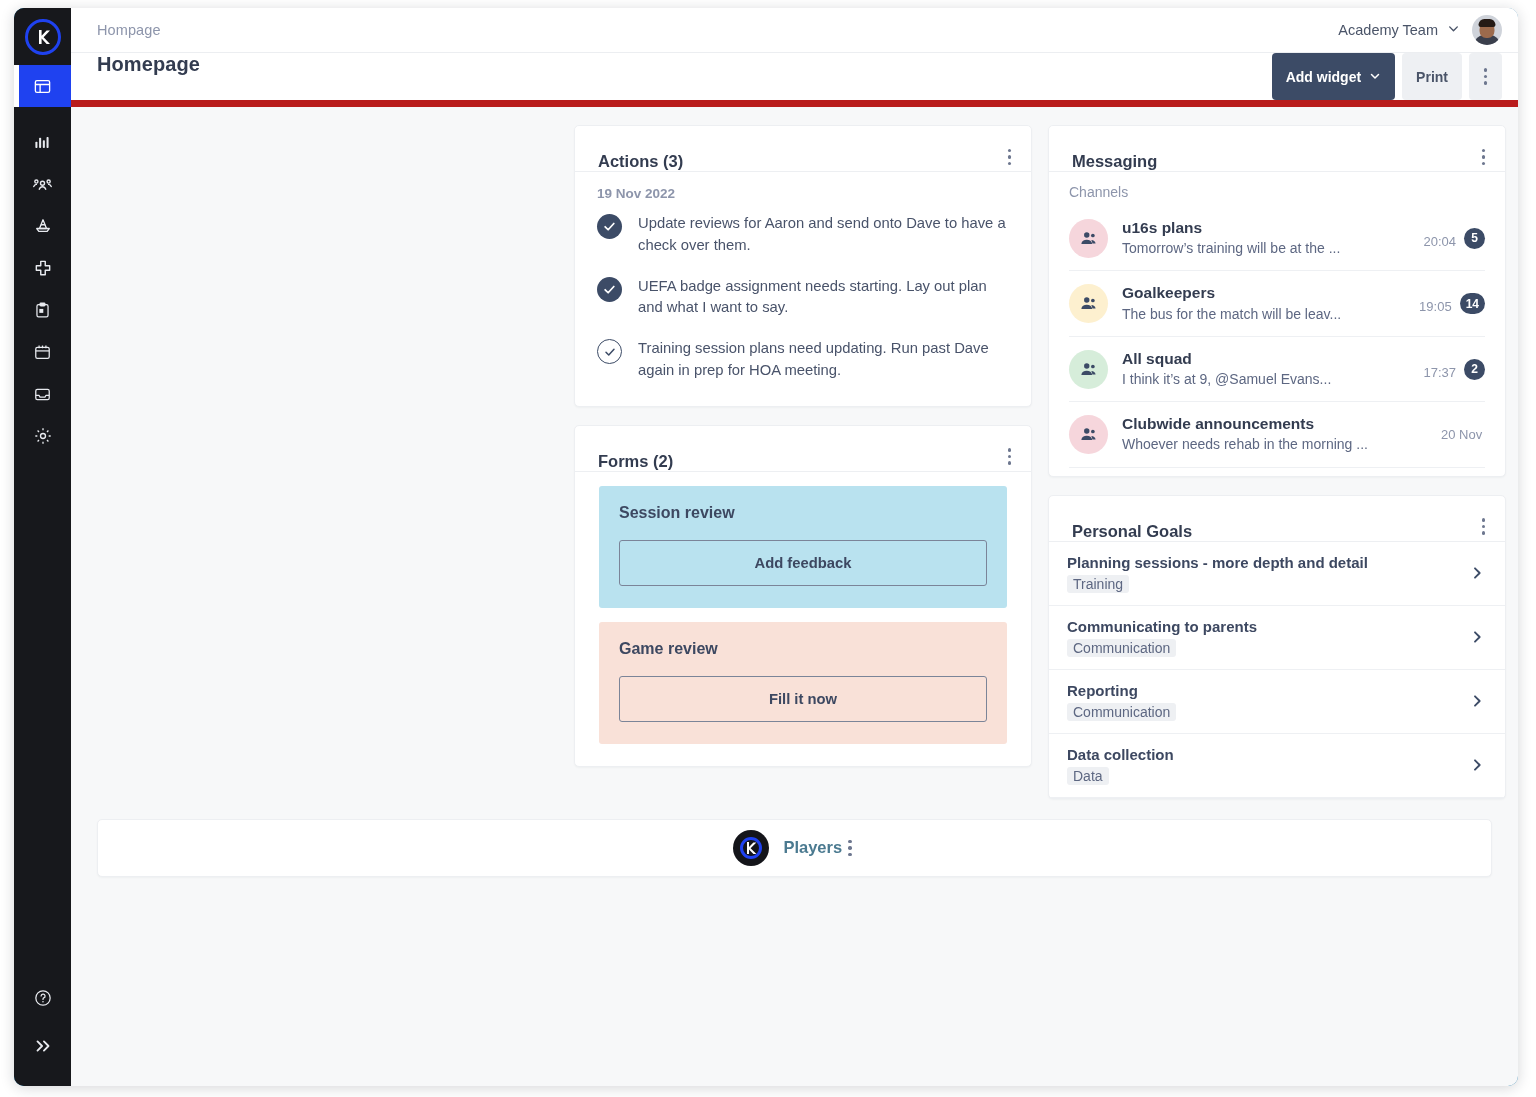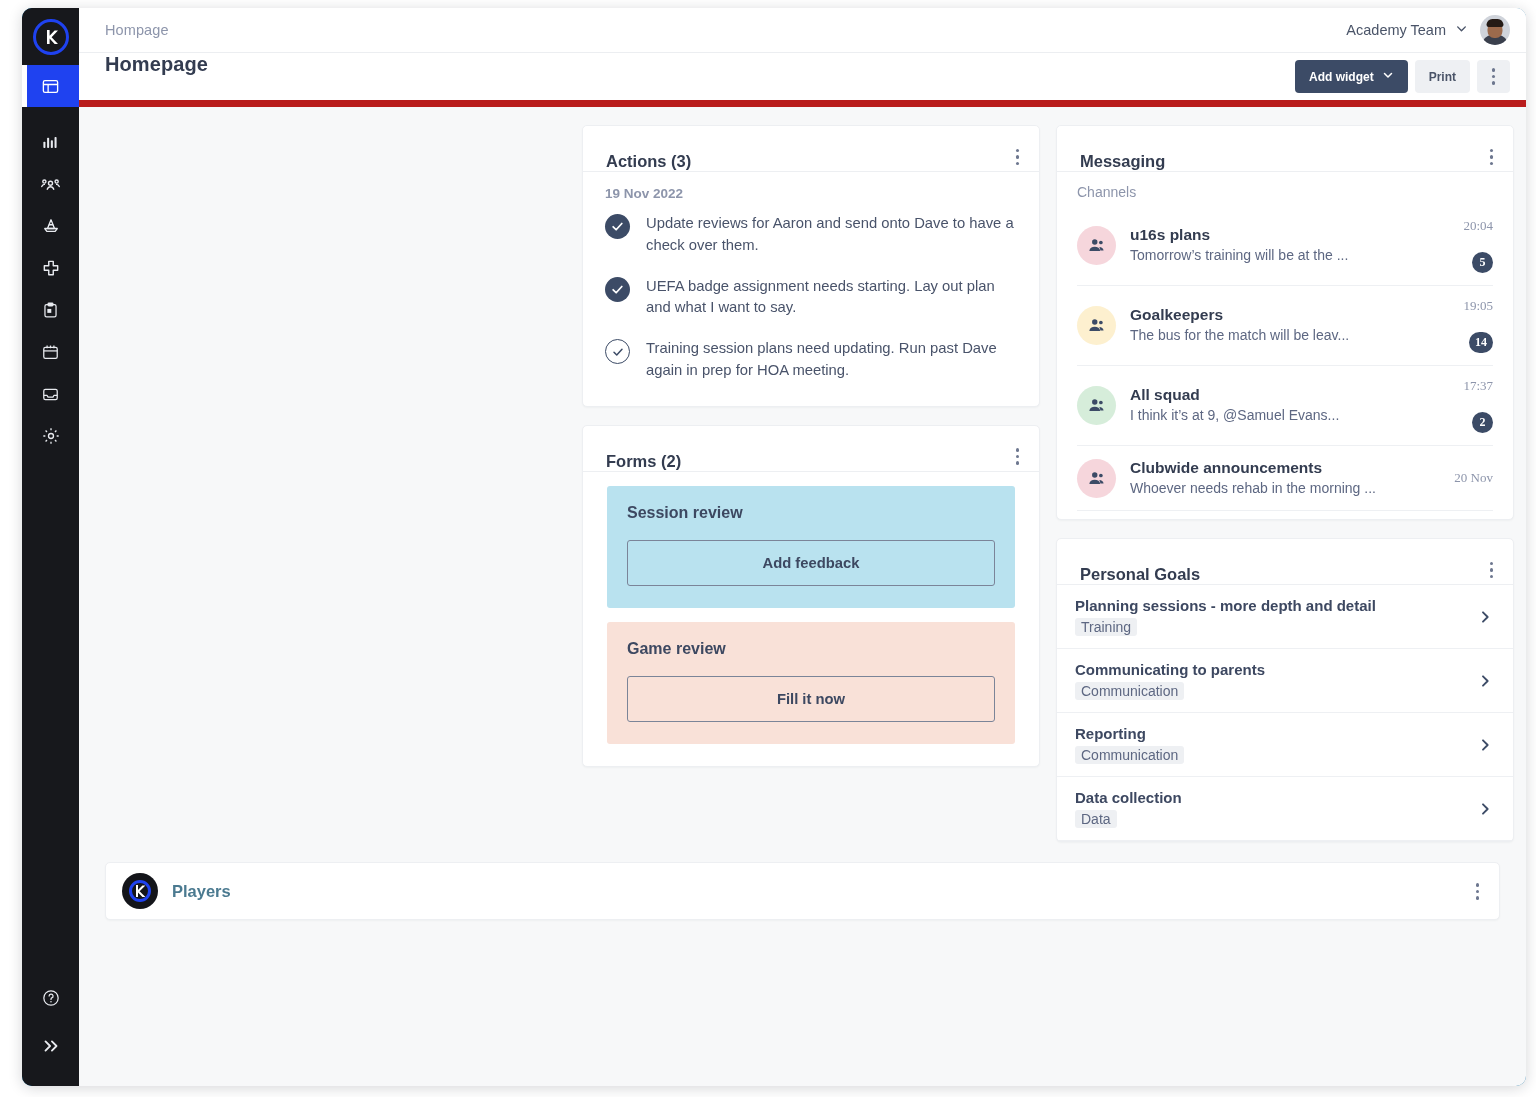--- a/index.html
+++ b/index.html
@@ -10,21 +10,20 @@
     overflow: hidden;
   }
   .app-frame {
     position: absolute; left: 14px; top: 8px;
     width: 1504px; height: 1078px;
     border-radius: 10px;
     background: #0369a1;
     overflow: hidden;
     box-shadow: 0 2px 14px rgba(20,26,40,.18);
     display: flex;
-    margin-left: 8px;
   }
 
   
   .sidebar {
     width: 57px; flex: 0 0 57px;
     background: #17181c;
     display: flex; flex-direction: column; align-items: center;
     position: relative;
   }
   .logo-box {
@@ -98,22 +97,22 @@
   .pagehead {
     height: 54px; background: #ffffff;
     display: flex; justify-content: space-between;
     padding: 0 16px 0 26px;
     flex: 0 0 54px;
     border-bottom: 7px solid #b91c1c;
   }
   .page-title { font-size: 20px; font-weight: 700; color: #333c50; letter-spacing: .1px; }
   .pagehead-actions { display: flex; align-items: center; gap: 7px; }
   .btn {
-    height: 33px; border-radius: 4px; border: none;
-    font-family: inherit; font-size: 12px; font-weight: 700;
+    height: 47px; border-radius: 4px; border: none;
+    font-family: inherit; font-size: 14px; font-weight: 700;
     display: inline-flex; align-items: center; justify-content: center; gap: 8px;
     cursor: pointer; padding: 0 14px; white-space: nowrap;
   }
   .btn-primary { background: #3c4b66; color: #ffffff; }
   .btn-light { background: #eef0f3; color: #4a5468; }
   .btn-icon { width: 33px; padding: 0; background: #eef0f3; }
   .dots-v {
     display: inline-flex; flex-direction: column; gap: 3px; align-items: center;
   }
   .dots-v i { width: 3.5px; height: 3.5px; border-radius: 50%; background: #6d778f; display: block; }
@@ -178,22 +177,22 @@
     flex: 0 0 39px; width: 39px; height: 39px; border-radius: 50%;
     display: flex; align-items: center; justify-content: center;
   }
   .chan-mid { flex: 1; min-width: 0; }
   .chan-name { font-size: 15.5px; font-weight: 700; color: #333c50; line-height: 1.3; }
   .chan-preview {
     font-size: 14px; color: #5d6782; line-height: 1.45;
     white-space: nowrap; overflow: hidden; text-overflow: ellipsis;
   }
   .chan-right {
-    flex: 0 0 auto; display: flex; flex-direction: column;
-    align-items: flex-end; gap: 18px; min-width: 44px; font-family: Liberation Serif, serif;
+    flex: 0 0 auto; display: flex; flex-direction: row;
+    align-items: flex-end; gap: 8px; min-width: 44px;
   }
   .chan-time { font-size: 13px; color: #8d95ab; }
   .chan-badge {
     min-width: 21px; height: 21px; border-radius: 11px;
     background: #3c4b66; color: #ffffff;
     font-size: 12px; font-weight: 700;
     display: inline-flex; align-items: center; justify-content: center;
     padding: 0 6px;
   }
 
@@ -206,21 +205,21 @@
   .goal-row:last-child { border-bottom: 1px solid #eef0f3; }
   .goal-name { font-size: 15px; font-weight: 700; color: #3d4861; margin-bottom: 4px; }
   .goal-tag {
     display: inline-block; font-size: 14px; color: #5d6782;
     background: #eef0f3; border-radius: 3px; padding: 1px 6px;
   }
   .chev-r { flex: 0 0 auto; display: inline-flex; cursor: pointer; }
 
   
   .players-bar {
-    display: flex; align-items: center; justify-content: space-between;
+    display: flex; align-items: center; justify-content: center;
     background: #ffffff; border: 1px solid #edeff2; border-radius: 5px;
     box-shadow: 0 1px 2px rgba(30,40,60,.04);
     height: 58px; padding: 0 14px 0 16px;
     margin: 2px 0 0 0;
   }
   .players-left { display: flex; align-items: center; gap: 14px; }
   .players-logo {
     width: 36px; height: 36px; border-radius: 50%;
     background: #14151a; display: flex; align-items: center; justify-content: center;
   }

